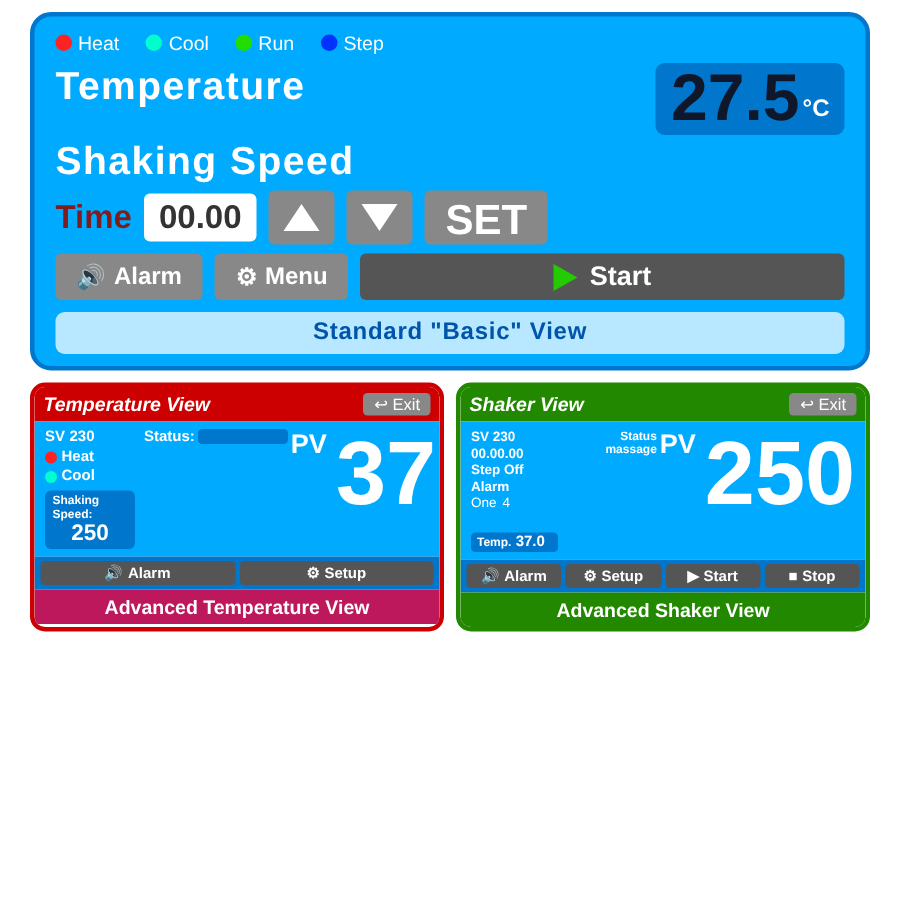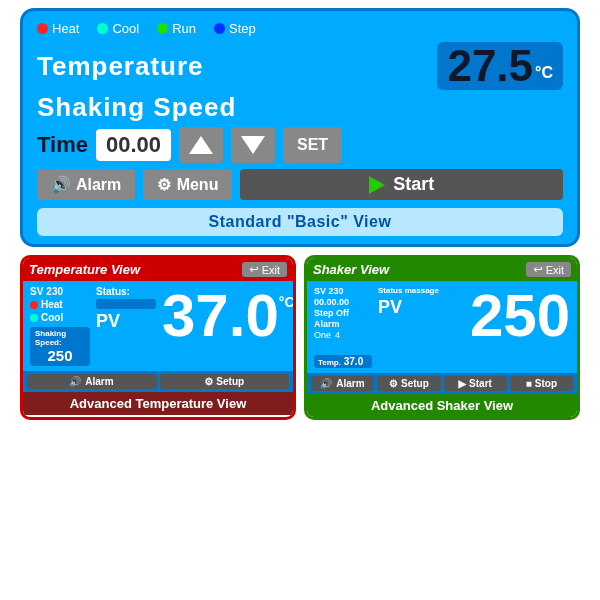--- a/index.html
+++ b/index.html
@@ -53,21 +53,20 @@
     .dot-blue { background: #0033ff; }
 
     .top-main {
       display: flex;
       flex-direction: column;
       gap: 2px;
     }
 
     .top-row {
       display: flex;
-      align-items: center;
       justify-content: space-between;
     }
 
     .top-label {
       font-size: 26px;
       font-weight: bold;
       color: #fff;
       letter-spacing: 1px;
     }
 
@@ -101,21 +100,21 @@
     .top-time-row {
       display: flex;
       align-items: center;
       gap: 8px;
       margin-top: 4px;
     }
 
     .time-label {
       font-size: 22px;
       font-weight: bold;
-      color: #0f172a;
+      color: #7f1d1d;
     }
 
     .time-box {
       background: #fff;
       border-radius: 4px;
       padding: 3px 10px;
       font-size: 22px;
       font-weight: bold;
       color: #333;
       min-width: 72px;
@@ -146,21 +145,21 @@
       border-left: 12px solid transparent;
       border-right: 12px solid transparent;
       border-top: 18px solid #fff;
     }
 
     .set-btn {
       background: #888;
       border: none;
       border-radius: 4px;
       padding: 4px 14px;
-      font-size: 16px;
+      font-size: 28px;
       font-weight: bold;
       color: #fff;
       cursor: pointer;
       height: 36px;
     }
 
     .top-button-row {
       display: flex;
       gap: 8px;
       margin-top: 6px;
@@ -327,24 +326,25 @@
     }
 
     .shaking-speed-val {
       font-size: 15px;
       font-weight: bold;
       color: #fff;
     }
 
     .panel-center {
       display: flex;
-      flex-direction: column;
+      flex-direction: row;
       align-items: flex-start;
       gap: 2px;
       flex: 1;
+      text-align: right;
     }
 
     .status-bar {
       background: #0077cc;
       border-radius: 3px;
       height: 10px;
       width: 60px;
     }
 
     .pv-label {
@@ -395,21 +395,21 @@
     }
 
     .panel-caption {
       padding: 4px;
       text-align: center;
       font-size: 13px;
       font-weight: bold;
       color: #fff;
     }
 
-    .caption-temp { background: #7f1d1d; }
+    .caption-temp { background: #be185d; }
     .caption-shaker { background: #228800; }
 
     
     .shaker-left {
       display: flex;
       flex-direction: column;
       gap: 1px;
       min-width: 58px;
     }
 

